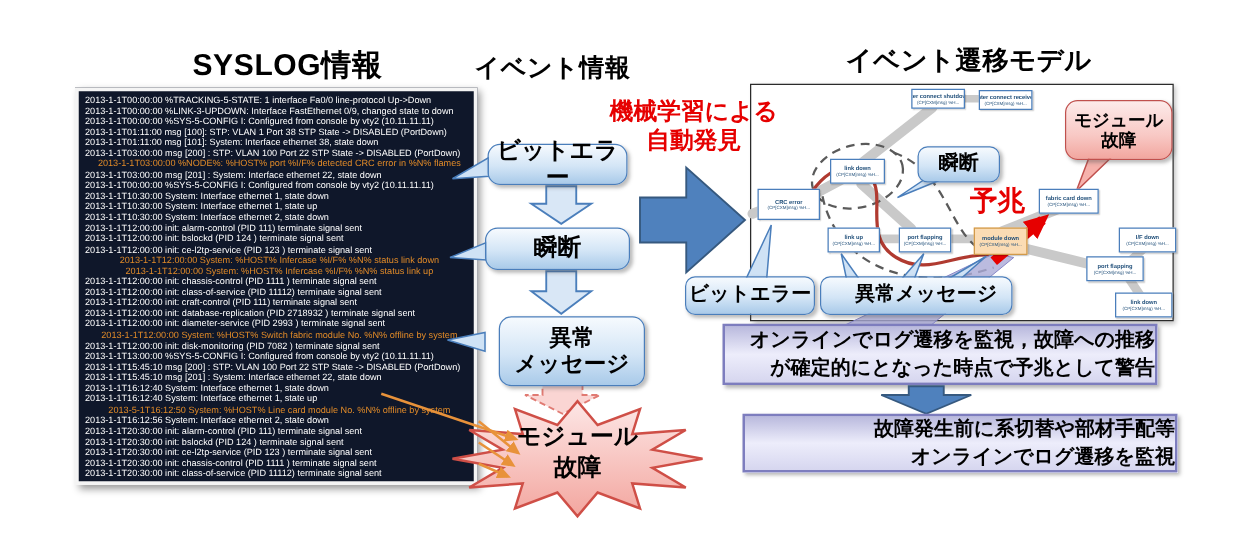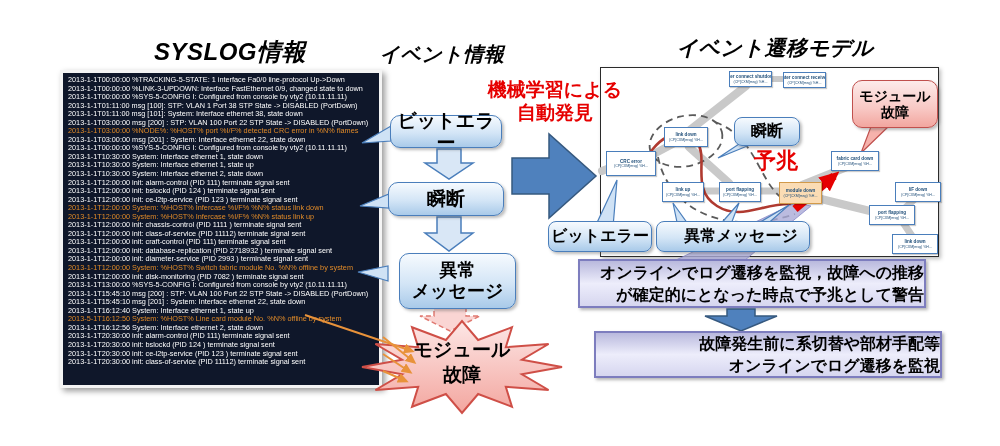--- a/index.html
+++ b/index.html
@@ -1,44 +1,44 @@
 <!DOCTYPE html>
 <html><head>
 <meta charset="utf-8">
 <style>
   html,body{margin:0;padding:0;background:#fff;}
   body{font-family:"Liberation Sans","DejaVu Sans",sans-serif;}
   .canvas{position:relative;width:1000px;height:446px;background:#fff;overflow:hidden;}
-  .title{position:absolute;font-weight:bold;color:#000;text-align:center;z-index:3;letter-spacing:0.5px;font-style:italic;}
+  .title{position:absolute;font-weight:bold;color:#000;text-align:center;z-index:3;letter-spacing:0.5px;}
   .title-syslog{left:95px;top:36px;width:270px;font-size:24px;}
   .title-event{left:372px;top:41px;width:140px;font-size:20px;}
   .title-model{left:650px;top:34px;width:250px;font-size:21px;}
 
   
   .syslog-box{position:absolute;left:60px;top:70px;width:322px;height:318px;background:#0f172a;
     border:3px solid #f4f4f4;box-shadow:3px 3px 6px rgba(0,0,0,.4);z-index:1;padding:3px 0 0 5px;box-sizing:border-box;overflow:hidden;}
   .slog{color:#fff;font-size:7.3px;line-height:8.55px;white-space:nowrap;font-family:"Liberation Sans",sans-serif;}
-  .slog.hl{color:#e08a28;}
+  .slog.hl{color:#e08a28;text-align:center;}
 
   
   .model-box{position:absolute;left:600px;top:67px;width:337px;height:188px;background:#fff;
     border:1.5px solid #2b2b2b;box-shadow:2px 2px 4px rgba(0,0,0,.25);z-index:1;}
 
   svg.overlay{position:absolute;left:0;top:0;z-index:2;pointer-events:none;}
 
   
   .ebox{position:absolute;z-index:3;border:1.6px solid #4a7ebb;border-radius:10px;
     background:linear-gradient(180deg,#f6fafe 0%,#d3e5f6 55%,#a9cae9 100%);
     box-shadow:2px 2px 3px rgba(90,90,90,.4);display:flex;flex-direction:column;align-items:center;justify-content:center;
     font-weight:bold;color:#000;text-align:center;}
   .ebox div{line-height:1.15;}
 
   .redlabel{position:absolute;z-index:3;color:#e60000;font-weight:bold;text-align:center;}
   .ml-label{left:476px;top:78px;width:158px;font-size:19px;line-height:23px;}
-  .sign-label{left:746px;top:146px;width:60px;font-size:22px;}
+  .sign-label{left:768px;top:146px;width:60px;font-size:22px;}
 
   .star-text{position:absolute;left:392px;top:337px;width:140px;z-index:3;text-align:center;
     font-weight:bold;font-size:19px;line-height:25px;color:#000;}
 
   #model-nodes{position:absolute;left:0;top:0;width:1000px;height:446px;z-index:3;pointer-events:none;}
   .node{position:absolute;background:#fff;border:1px solid #4a7ebb;color:#1f4e79;text-align:center;
     display:flex;flex-direction:column;align-items:center;justify-content:center;overflow:hidden;box-shadow:1px 1px 1px rgba(0,0,0,.2);}
   .node .nl{font-size:4.6px;font-weight:bold;line-height:5.4px;white-space:nowrap;}
   .node .ns{font-size:3.6px;line-height:4.4px;white-space:nowrap;}
   .node-hl{background:#fbdcb4;border-color:#d29a4a;}
@@ -79,26 +79,28 @@
       <div class="slog">2013-1-1T12:00:00 init: chassis-control (PID 1111 ) terminate signal sent</div>
       <div class="slog">2013-1-1T12:00:00 init: class-of-service (PID 11112)  terminate signal sent</div>
       <div class="slog">2013-1-1T12:00:00 init: craft-control (PID 111) terminate signal sent</div>
       <div class="slog">2013-1-1T12:00:00 init: database-replication (PID 2718932 ) terminate signal sent</div>
       <div class="slog">2013-1-1T12:00:00 init: diameter-service (PID 2993 ) terminate signal sent</div>
       <div class="slog hl">2013-1-1T12:00:00 System: %HOST% Switch fabric module No. %N% offline by system</div>
       <div class="slog">2013-1-1T12:00:00 init: disk-monitoring (PID 7082 ) terminate signal sent</div>
       <div class="slog">2013-1-1T13:00:00 %SYS-5-CONFIG I: Configured from console by vty2 (10.11.11.11)</div>
       <div class="slog">2013-1-1T15:45:10 msg [200] : STP: VLAN 100 Port 22 STP State -&gt; DISABLED (PortDown)</div>
       <div class="slog">2013-1-1T15:45:10 msg [201] : System: Interface ethernet 22, state down</div>
+      <div class="slog">2013-1-1T16:12:40 System: Interface ethernet 1, state down</div>
       <div class="slog">2013-1-1T16:12:40 System: Interface ethernet 1, state up</div>
       <div class="slog hl">2013-5-1T16:12:50 System: %HOST% Line card module No. %N% offline by system</div>
       <div class="slog">2013-1-1T16:12:56 System: Interface ethernet 2, state down</div>
       <div class="slog">2013-1-1T20:30:00 init: alarm-control (PID 111) terminate signal sent</div>
       <div class="slog">2013-1-1T20:30:00 init: bslockd (PID 124 ) terminate signal sent</div>
       <div class="slog">2013-1-1T20:30:00 init: ce-l2tp-service (PID 123 ) terminate signal sent</div>
+      <div class="slog">2013-1-1T20:30:00 init: chassis-control (PID 1111 ) terminate signal sent</div>
       <div class="slog">2013-1-1T20:30:00 init: class-of-service (PID 11112)  terminate signal sent</div>
     </div>
 
   <div class="model-box"></div>
 
   <svg class="overlay" width="1000" height="446" viewBox="0 0 1000 446">
     <defs>
       <linearGradient id="stargrad" x1="0" y1="0" x2="0" y2="1">
         <stop offset="0" stop-color="#fde7e6"></stop>
           <stop offset="1" stop-color="#f3a69f"></stop>

